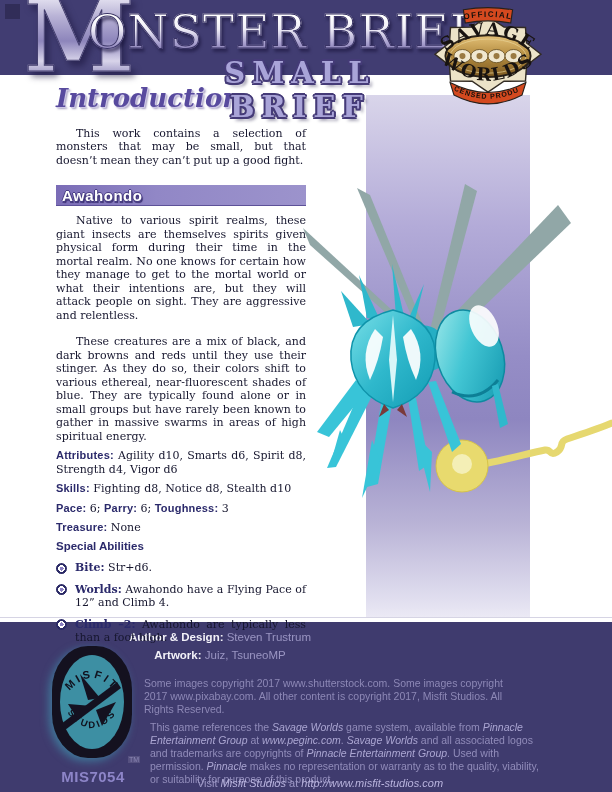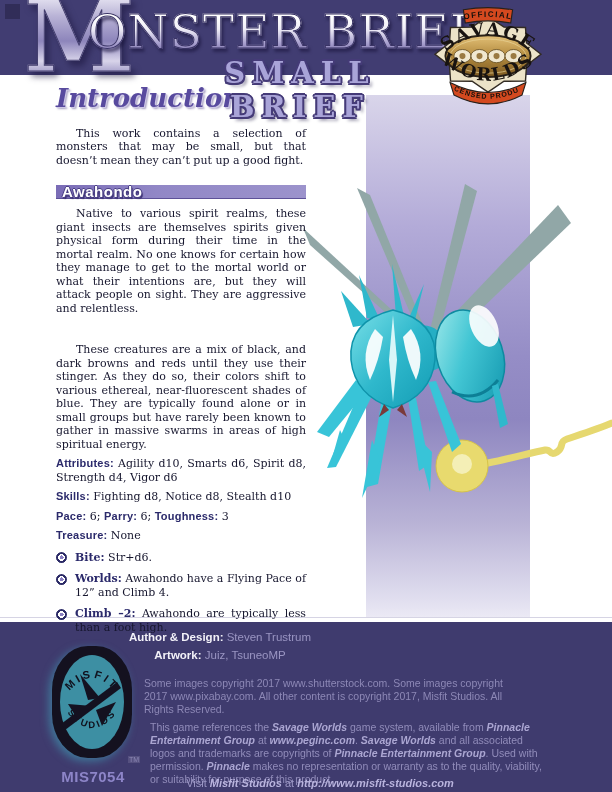--- a/index.html
+++ b/index.html
@@ -33,46 +33,46 @@
   .grad-band{position:absolute;left:366px;top:95px;width:164px;height:523px;z-index:0;
          background:linear-gradient(180deg,#d9d5ea 0%,#b3abd8 25%,#958dc6 50%,#8e86c0 62%,#b9b3d6 82%,#e2e0f0 97%,#eceaf5 100%);}
   svg.insect{position:absolute;left:0;top:0;z-index:2;pointer-events:none;}
   
   .col{position:absolute;left:56px;top:84px;width:250px;z-index:3;color:#16162e;}
   .intro-h{font-size:26px;line-height:1.1;font-style:italic;font-weight:bold;color:#584a9e;
            font-family:"DejaVu Serif",serif;margin:0;
            text-shadow:1px 1px 0 #cdc7e6,2px 2px 2px rgba(60,45,120,0.45);}
   .para{font-size:11px;line-height:13.5px;text-align:justify;text-indent:20px;margin:0;}
   .p-intro{margin-top:14px;}
-  .sec-bar{margin-top:18px;height:14px;background:linear-gradient(90deg,#7a6cb6 0%,#9187c6 40%,#9c93cc 100%);
+  .sec-bar{margin-top:18px;height:21px;background:linear-gradient(90deg,#7a6cb6 0%,#9187c6 40%,#9c93cc 100%);
            border-bottom:1px solid #5d5198;display:flex;align-items:center;padding-left:6px;box-sizing:border-box;}
   .sec-bar span{font-family:"Liberation Sans",sans-serif;font-weight:bold;font-size:15px;color:#ffffff;
            letter-spacing:0.5px;
            text-shadow:-1px 0 #4a3f85,1px 0 #4a3f85,0 -1px #4a3f85,0 1.5px #4a3f85,1.5px 1.5px 1px #3a3070;}
   .p1{margin-top:8px;}
-  .p2{margin-top:28px;}
+  .p2{margin-top:13px;}
   .stat{font-size:11px;line-height:13.5px;margin-top:6px;text-align:justify;}
   .stat b{font-family:"Liberation Sans",sans-serif;font-weight:bold;color:#2b2a6b;letter-spacing:0.2px;}
   .sp-head{margin-top:5px;font-family:"Liberation Sans",sans-serif;font-weight:bold;font-size:11.5px;color:#2b2a6b;}
   ul.abil{list-style:none;margin:2px 0 0 0;padding:0;}
   ul.abil li{position:relative;padding-left:19px;margin-top:8px;font-size:11px;line-height:13.5px;text-align:justify;}
   .bullet{position:absolute;left:0;top:1.5px;width:11px;height:11px;border-radius:50%;
           background:radial-gradient(circle at 50% 50%,#8a7fc0 0 2px,#ffffff 2px 3.6px,#2b2a66 3.6px 5.5px,transparent 5.6px);}
   .ab-name{font-weight:bold;color:#2b2a6b;}
   
   .hairline{position:absolute;left:0;top:617px;width:612px;height:1px;background:#d6d4e4;z-index:1;}
   .footer{position:absolute;left:0;top:622px;width:612px;height:170px;background:#3f3b6e;z-index:2;
           font-family:"Liberation Sans",sans-serif;}
   .credits{position:absolute;left:55px;top:6px;width:330px;text-align:center;}
   .credits div{font-size:11.5px;line-height:18px;}
   .credits b{color:#f2f1f8;font-weight:bold;}
   .credits .val{color:#9a95c2;}
   .f-copy{position:absolute;left:144px;top:44px;width:360px;font-size:10.5px;line-height:13px;color:#8d88b6;}
   .f-lic{position:absolute;left:150px;top:88px;width:392px;font-size:10.5px;line-height:13px;color:#918cba;}
-  .bi{font-weight:bold;font-style:italic;color:#aba6d2;}
+  .bi{font-weight:normal;font-style:italic;color:#aba6d2;}
   .f-visit{position:absolute;left:120px;top:144px;width:400px;text-align:center;font-size:11px;color:#9d98c6;}
   .f-visit .bi{color:#b9b4de;}
   .mislogo{position:absolute;left:50px;top:22px;filter:drop-shadow(-3px 3px 4px rgba(64,170,190,0.55));}
   .tm{position:absolute;left:128px;top:134px;font-size:7px;color:#8c87b4;background:#565180;padding:0 1px;}
   .prodcode{position:absolute;left:38px;top:146px;width:110px;text-align:center;
             font-size:15px;font-weight:bold;letter-spacing:0.5px;color:#8d85c8;}
 </style>
 </head>
 <body>
 
@@ -196,20 +196,21 @@
     <div class="sec-bar">
       <span>Awahondo</span>
     </div>
     <p class="para p1">Native to various spirit realms, these giant insects are themselves spirits given physical form during their time in the mortal realm. No one knows for certain how they manage to get to the mortal world or what their intentions are, but they will attack people on sight. They are aggressive and relentless.</p>
     <p class="para p2">These creatures are a mix of black, and dark browns and reds until they use their stinger. As they do so, their colors shift to various ethereal, near-fluorescent shades of blue. They are typically found alone or in small groups but have rarely been known to gather in massive swarms in areas of high spiritual energy.</p>
 
     <div class="stat"><b>Attributes:</b><span> Agility d10, Smarts d6, Spirit d8, Strength d4, Vigor d6</span></div>
     <div class="stat"><b>Skills:</b><span> Fighting d8, Notice d8, Stealth d10</span></div>
     <div class="stat"><b>Pace:</b><span> 6; </span><b>Parry:</b><span> 6; </span><b>Toughness:</b><span> 3</span></div>
     <div class="stat"><b>Treasure:</b><span> None</span></div>
+    <div class="sp-head stat">Special Abilities</div>
 
     <ul class="abil">
       <li><span class="bullet"></span><span class="ab-name">Bite:</span><span> Str+d6.</span></li>
       <li><span class="bullet"></span><span class="ab-name">Worlds:</span><span> Awahondo have a Flying Pace of 12” and Climb 4.</span></li>
       <li><span class="bullet"></span><span class="ab-name">Climb –2:</span><span> Awahondo are typically less than a foot high.</span></li>
     </ul>
   </div>
 
   <div class="hairline"></div>
   <div class="footer">

